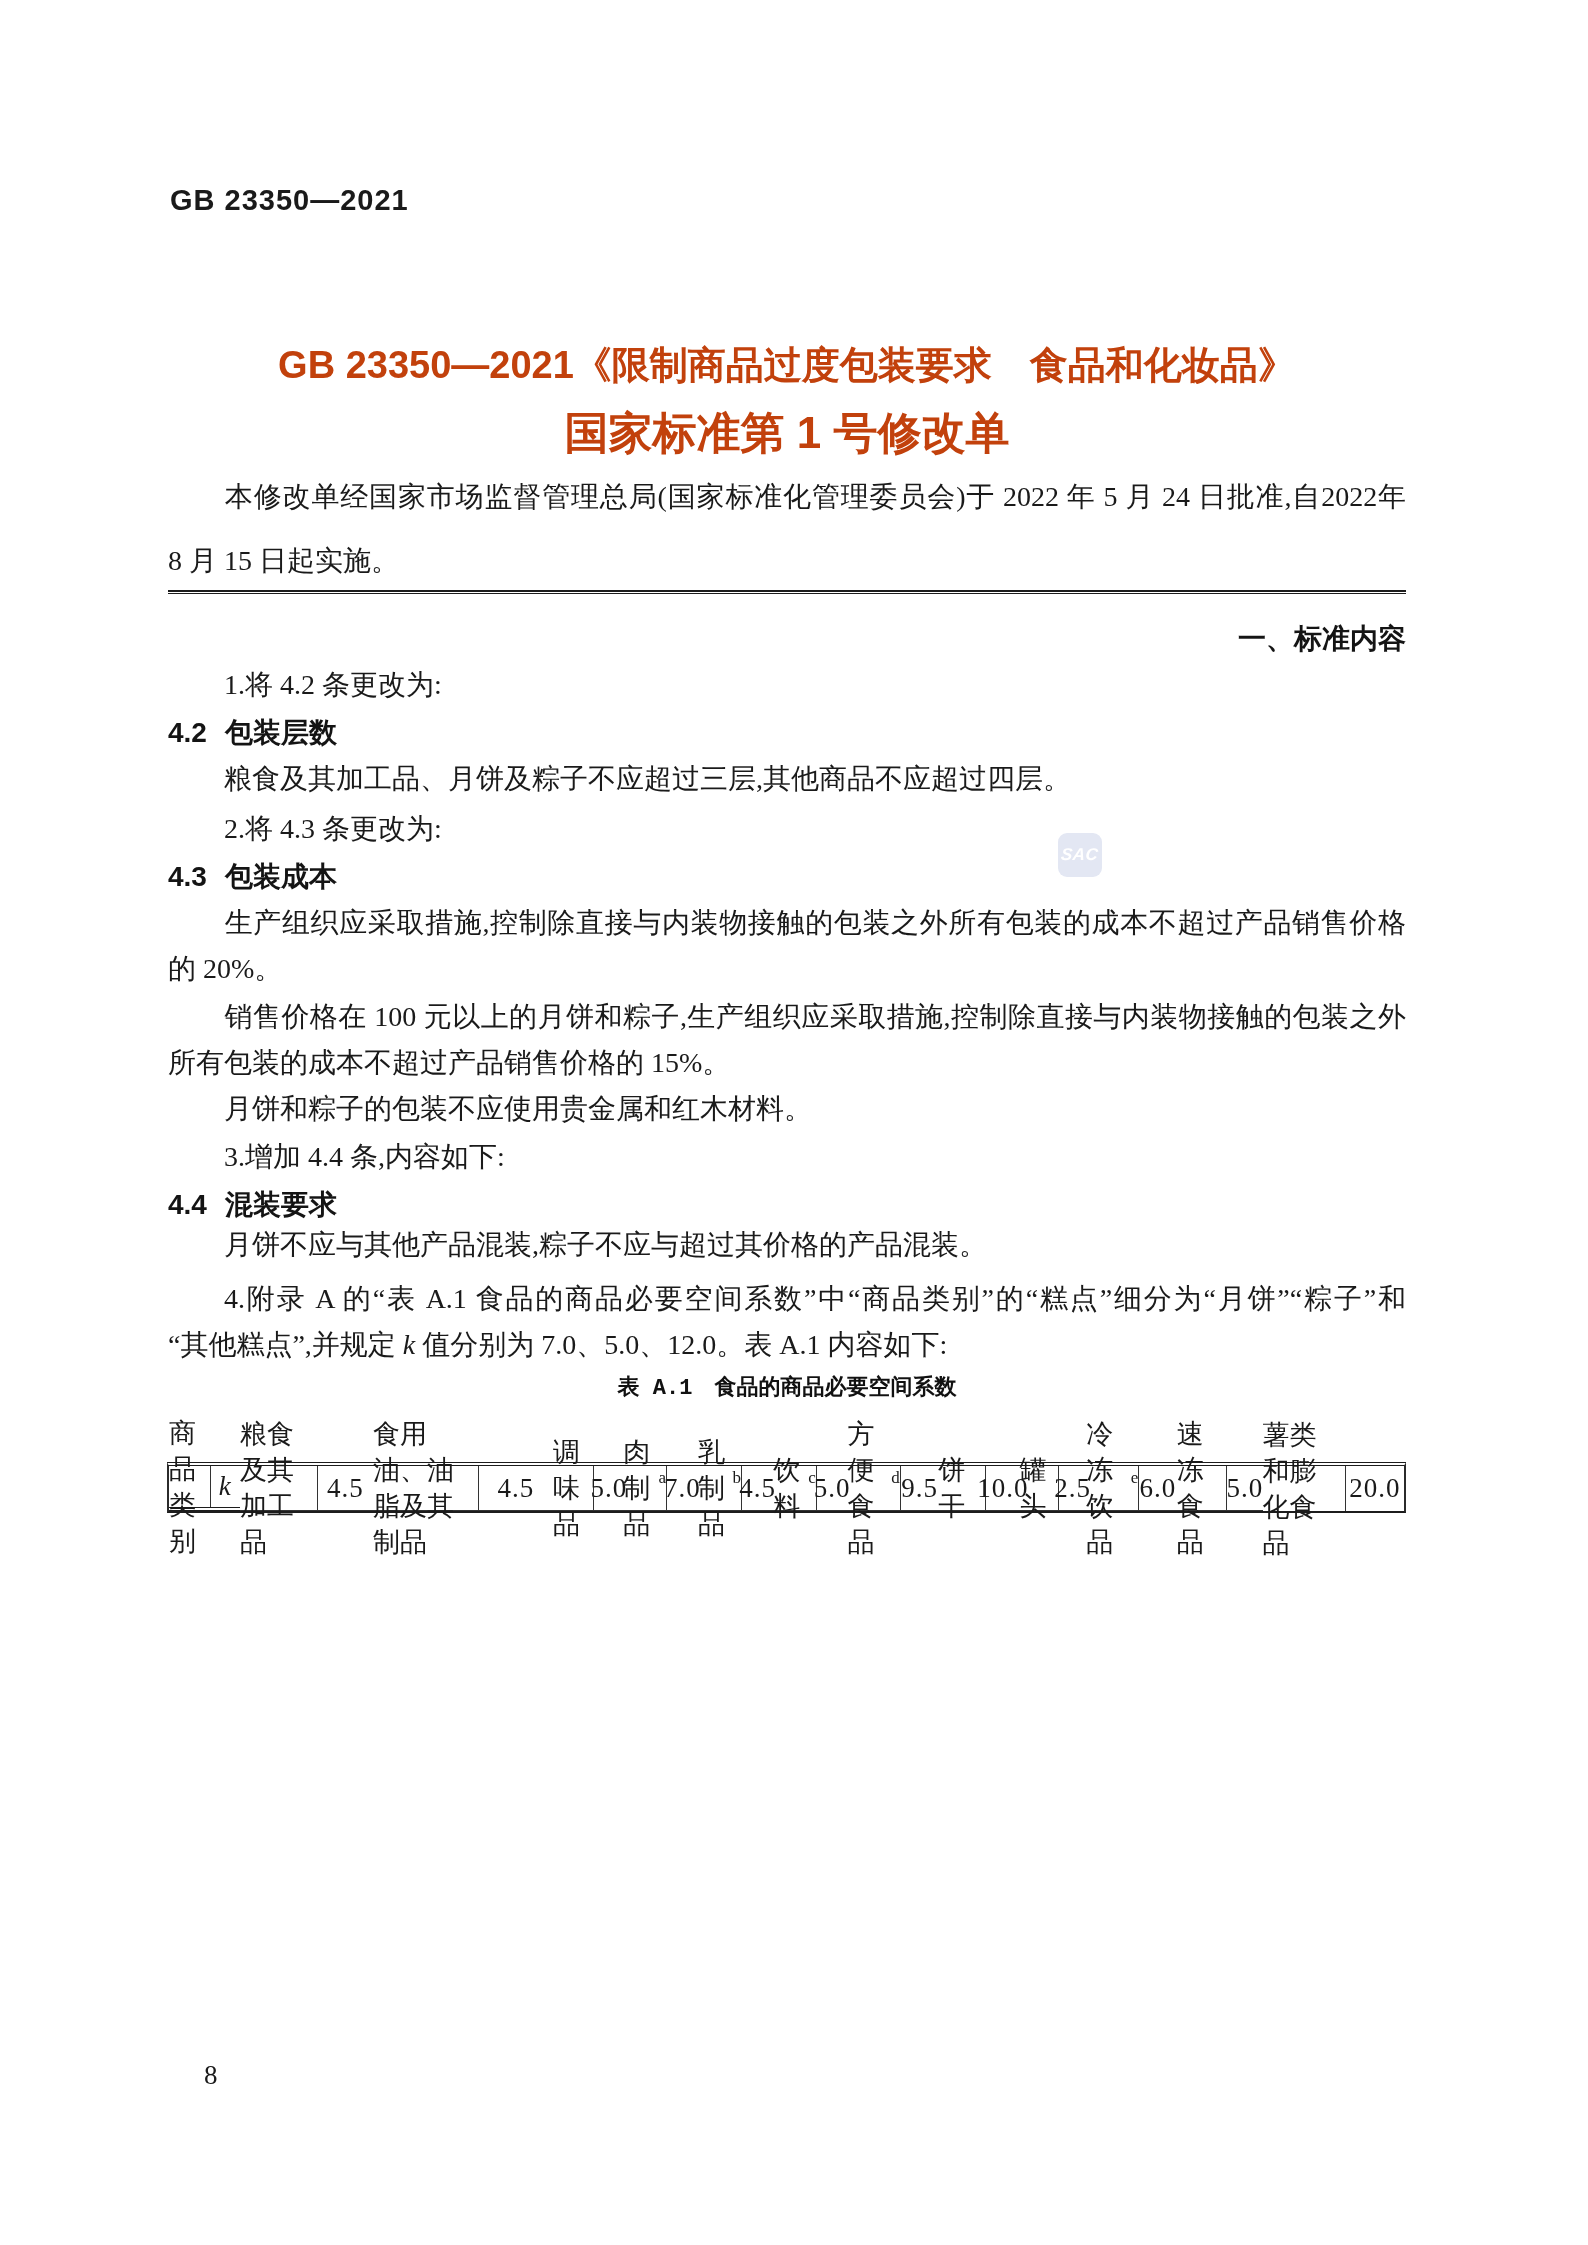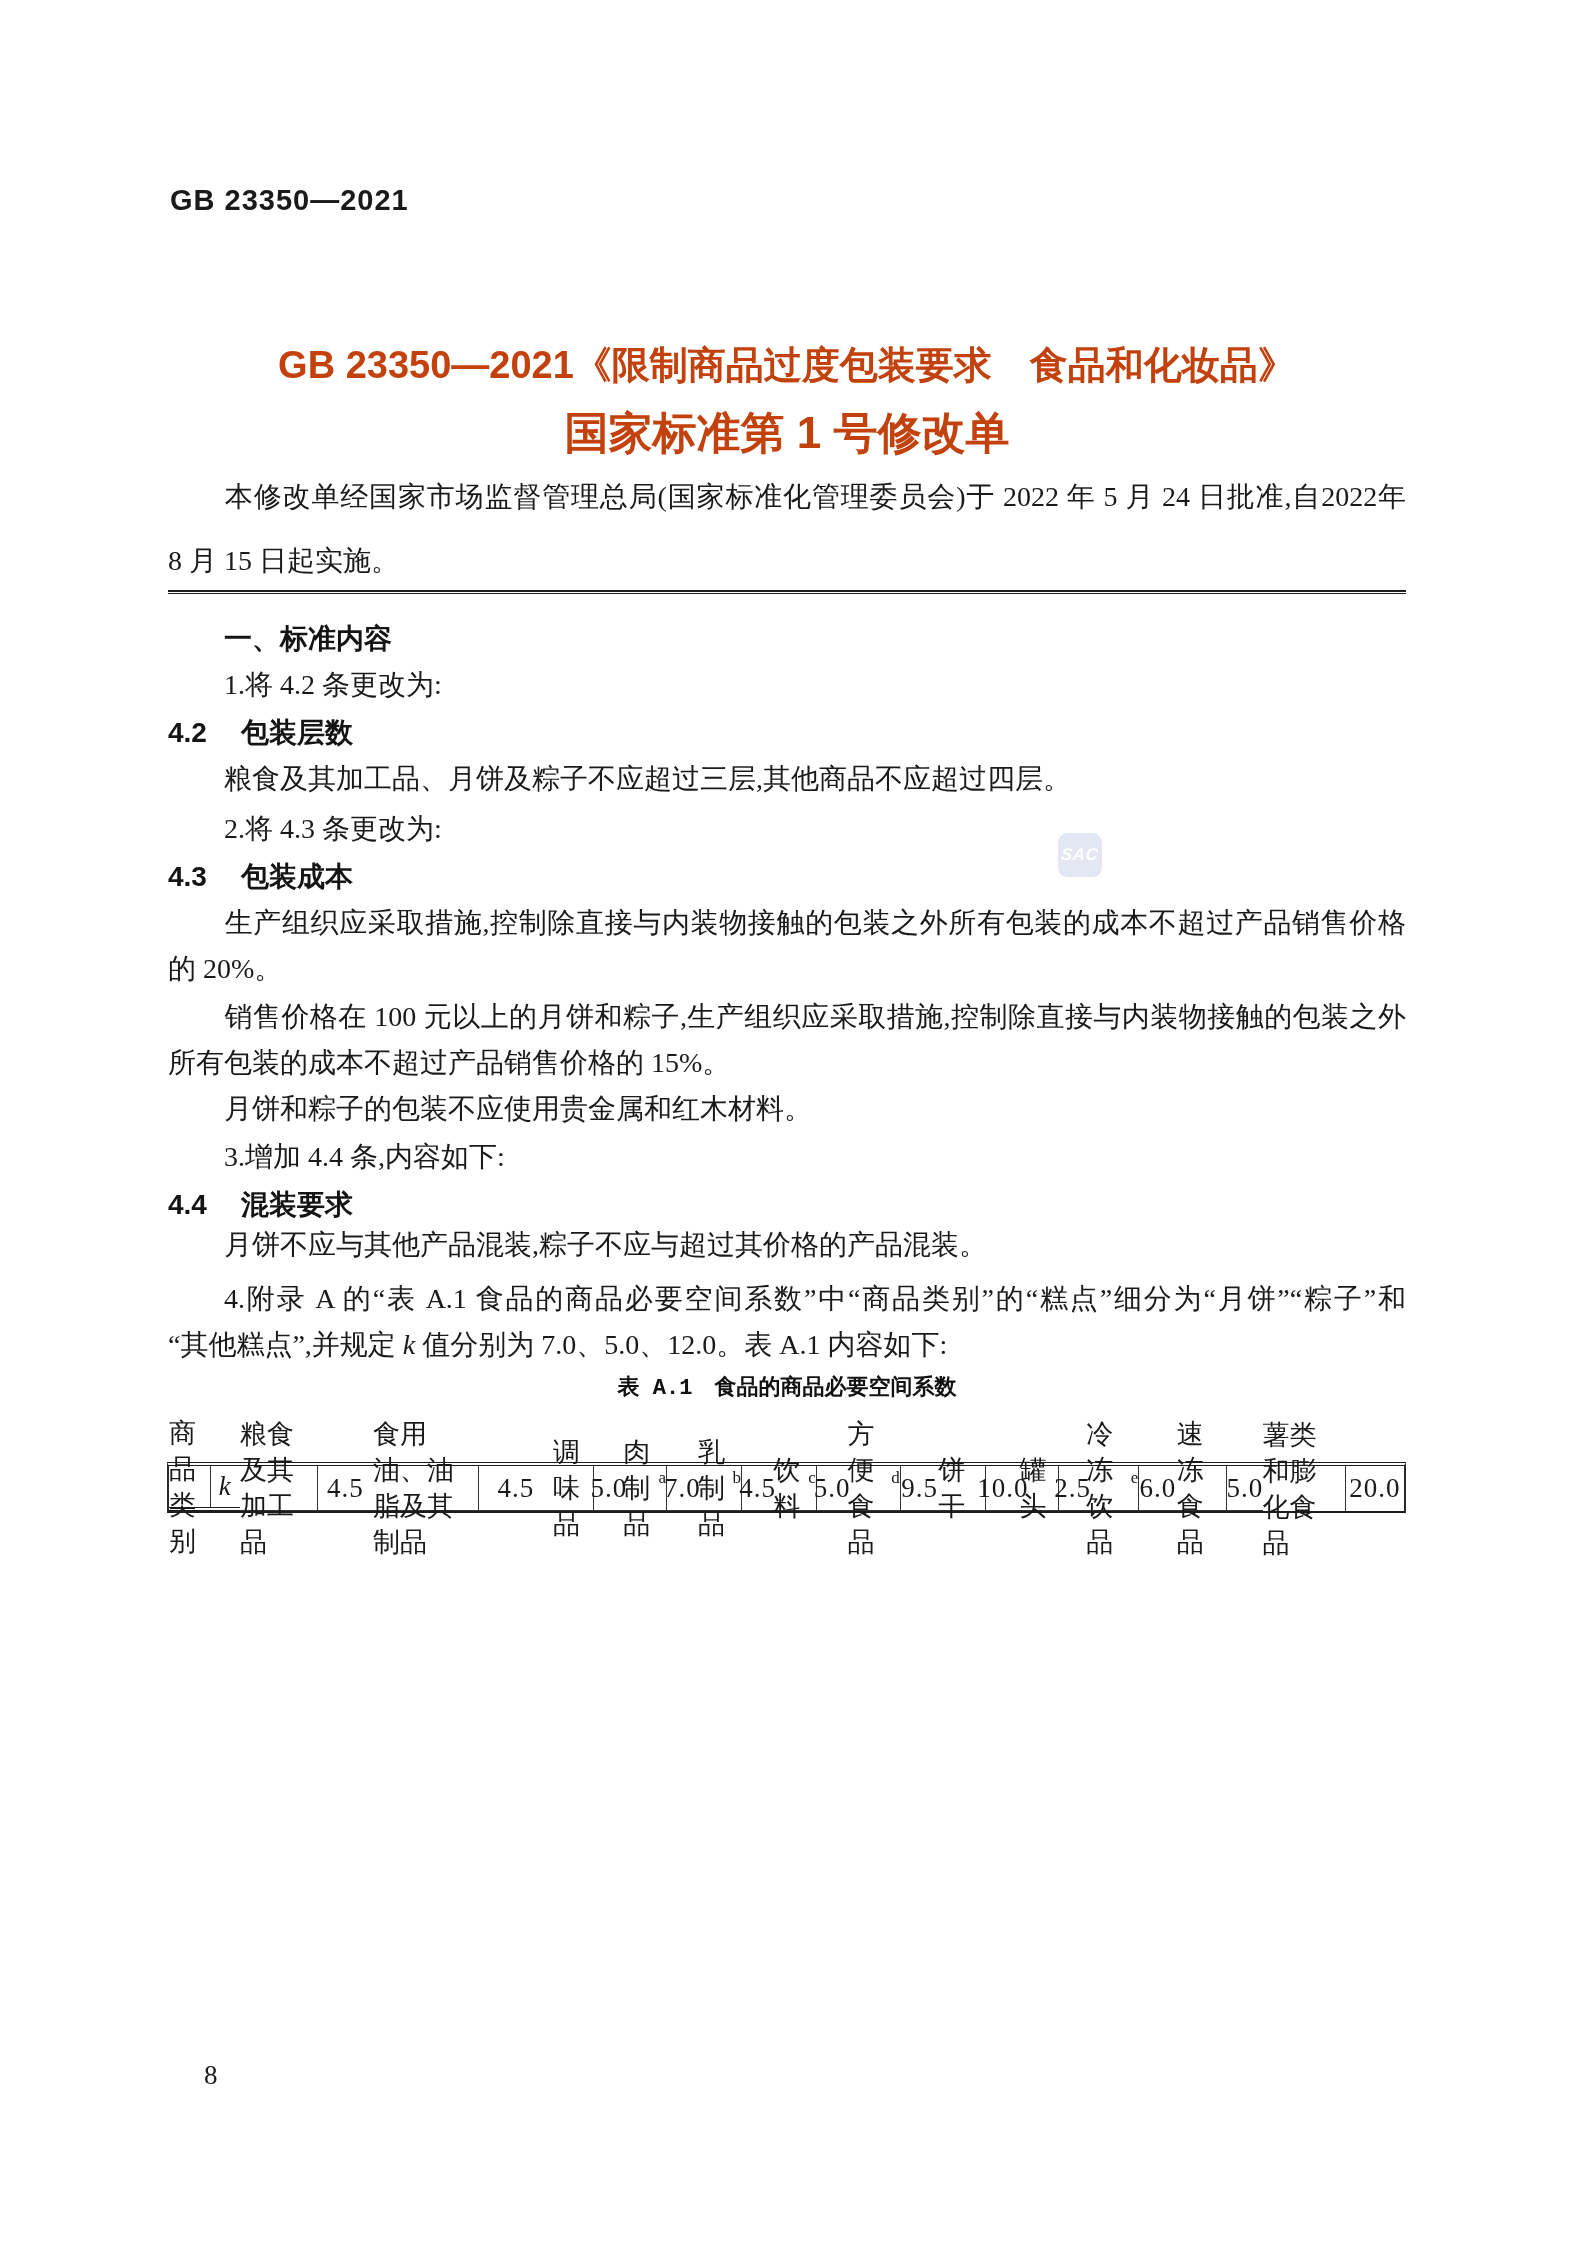--- a/index.html
+++ b/index.html
@@ -38,22 +38,23 @@
   
   .rule{
     left:168px;top:590px;width:1238px;height:1px;
     border-top:2px solid #1d1d1d;border-bottom:1px solid #1d1d1d;
   }
   
   .heading{
     font-family:"Liberation Sans", sans-serif;
     font-weight:bold;font-size:28px;color:#141414;
     white-space:nowrap;
-  }
-  .clause-num{display:inline-block;margin-right:34px;}
+    text-align:right;
+  }
+  .clause-num{display:inline-block;margin-right:18px;}
   
   .watermark{
     left:1058px;top:833px;width:44px;height:44px;
     border-radius:9px;background:#e2e6f3;
     display:flex;align-items:center;justify-content:center;
     opacity:.95;
   }
   .watermark span{
     font-family:"Liberation Sans", sans-serif;
     font-weight:bold;font-style:italic;font-size:17px;

